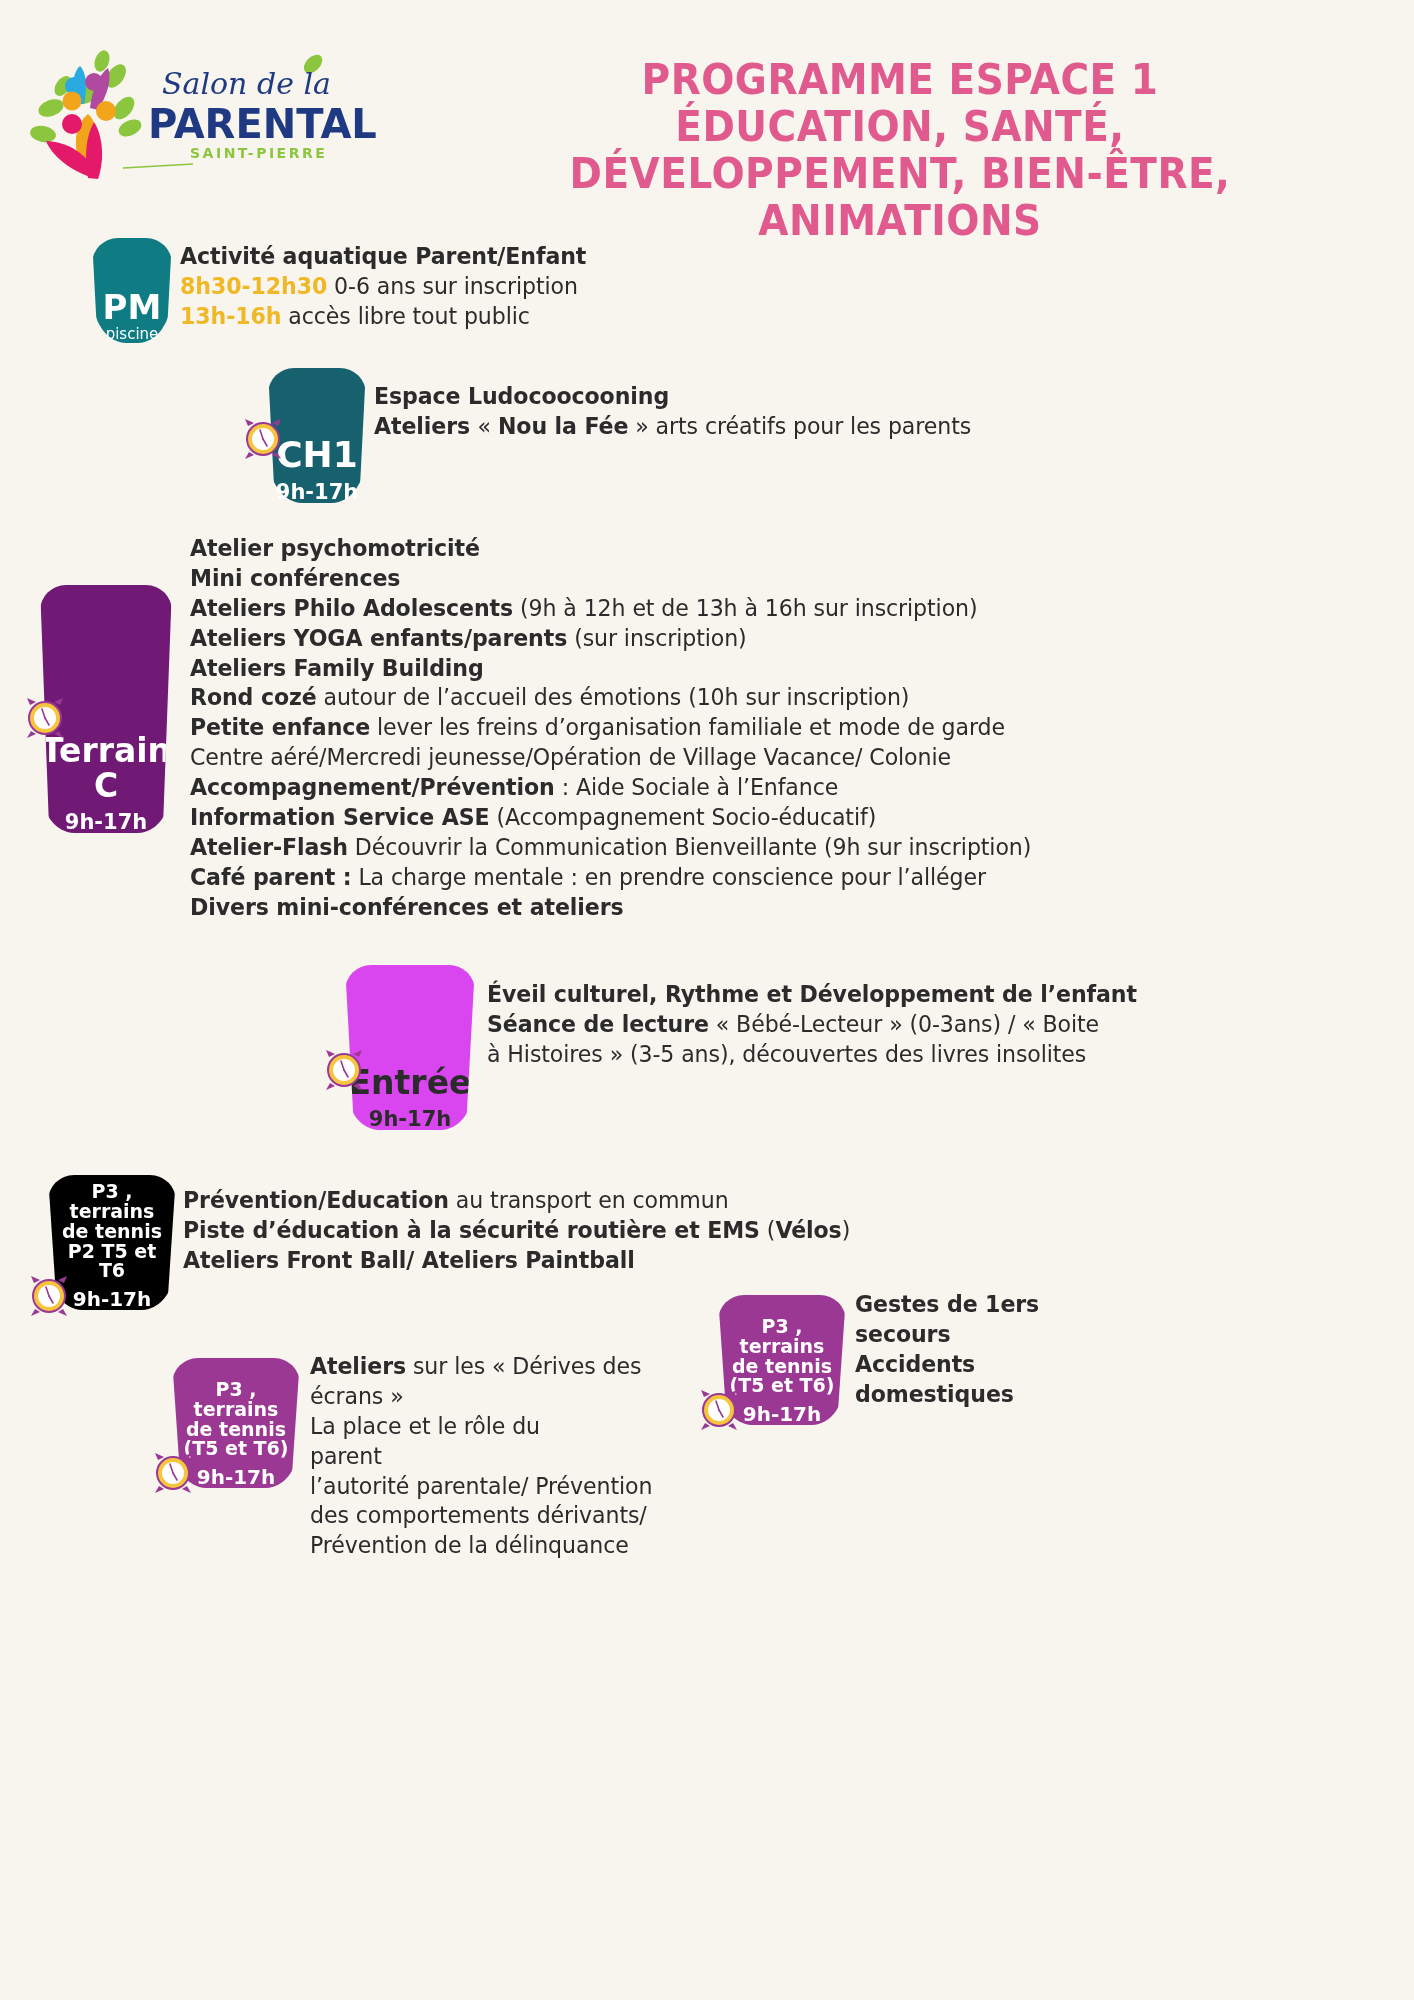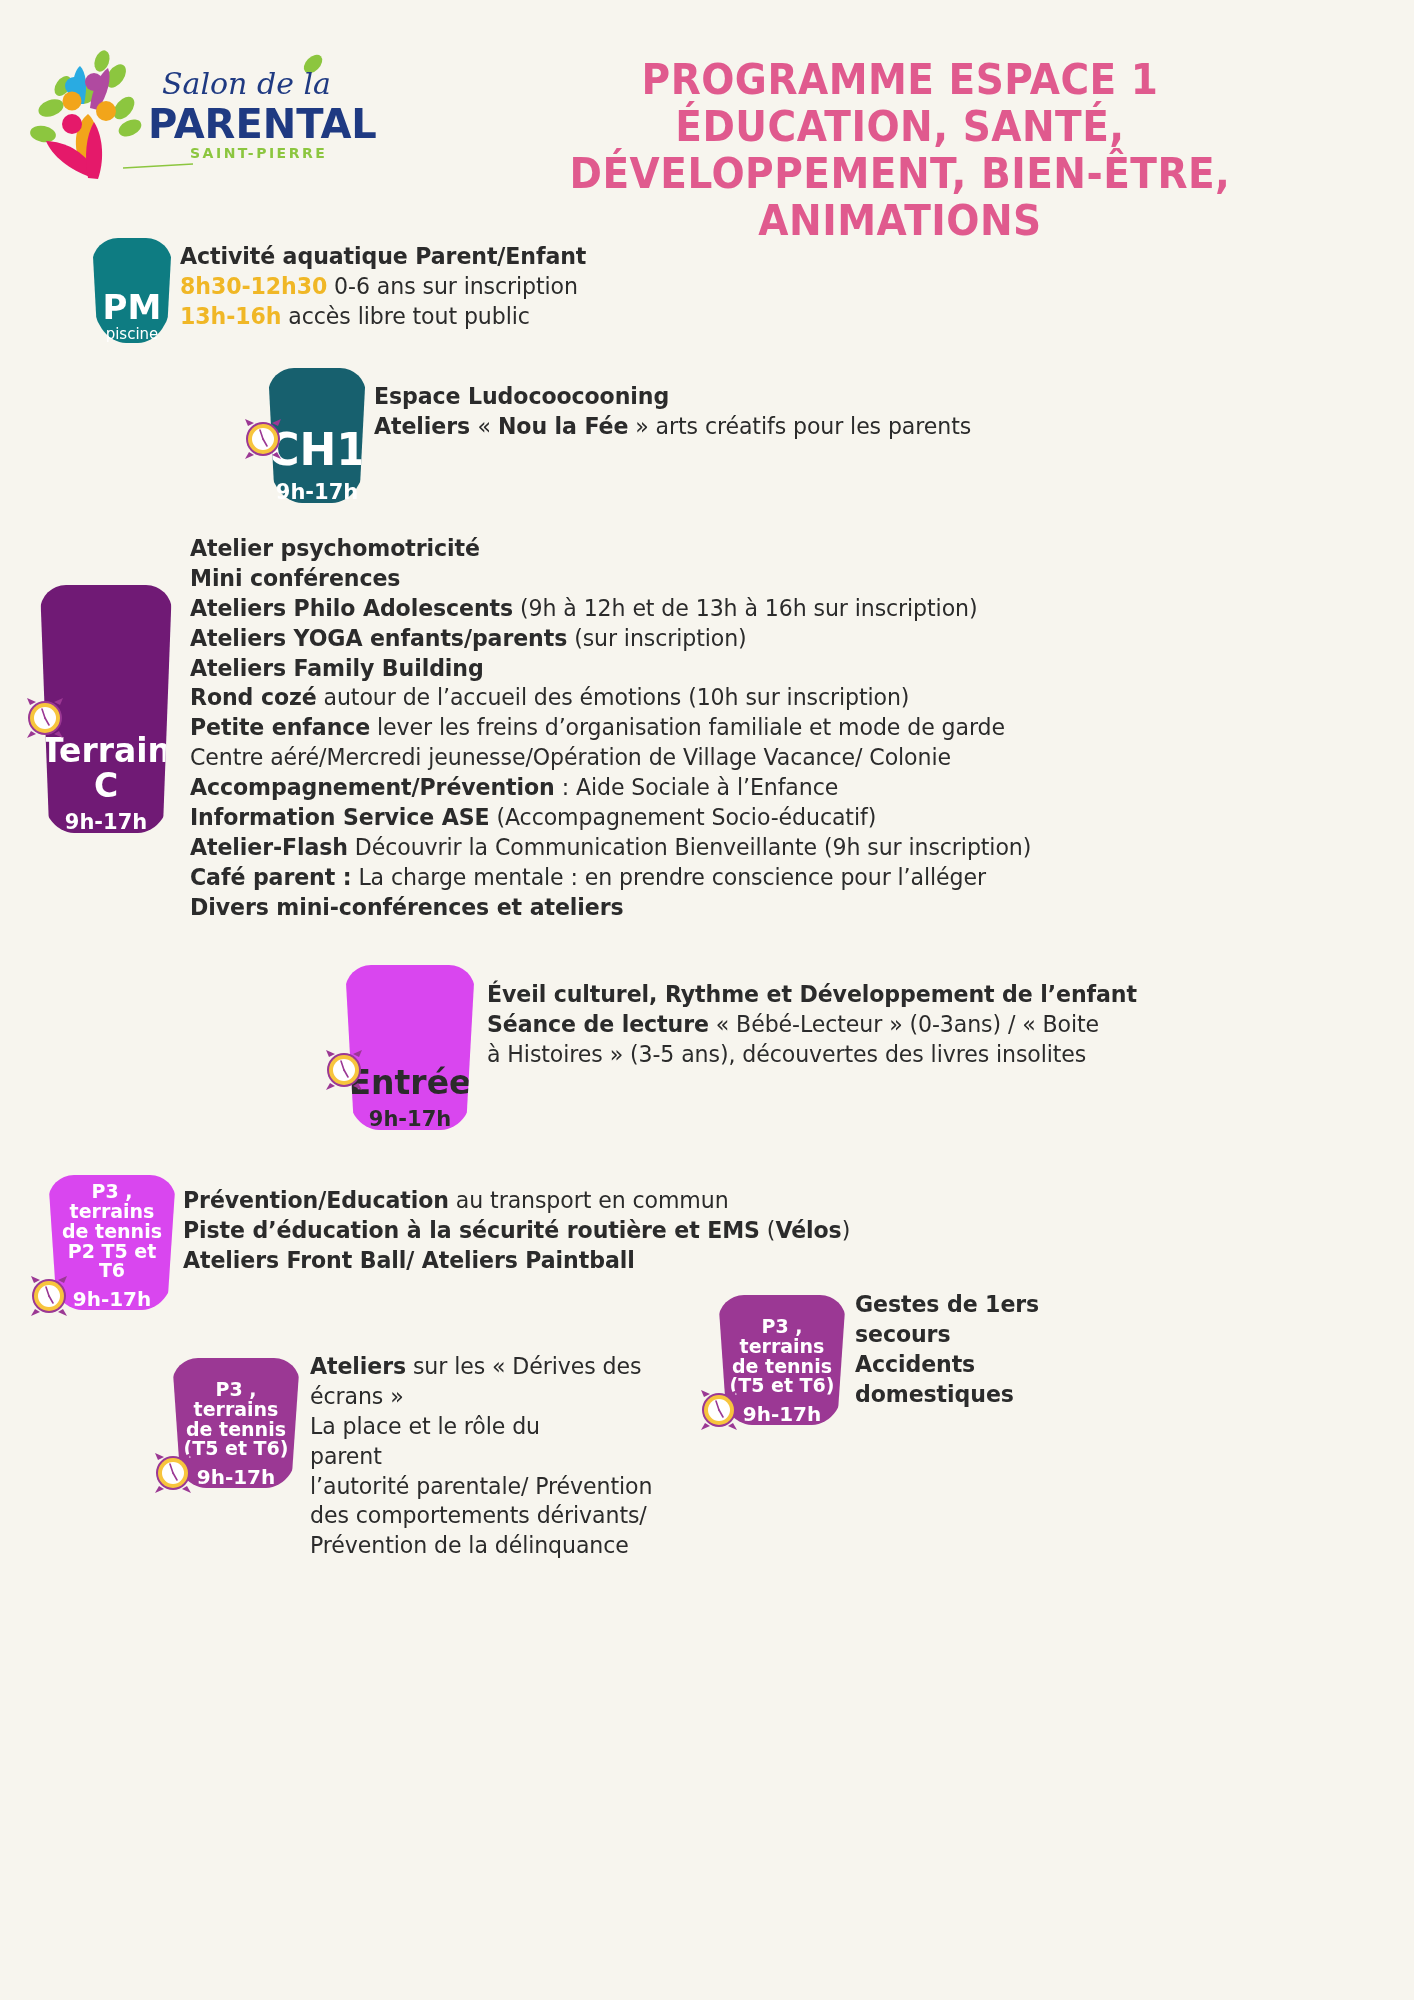--- a/index.html
+++ b/index.html
@@ -119,21 +119,21 @@
     <div class="badge tapered" style="left: 92px; top: 238px; width: 80px; height: 105px; background: rgb(14, 124, 130);">
       <span class="bname" style="font-size:34px;">PM</span>
       <span class="bsub" style="font-size:15px;">piscine</span>
     </div>
     <div class="txt cond" style="left: 180px; top: 242px; font-size: 23px;">
       <span class="ln"><b>Activité aquatique Parent/Enfant</b></span>
       <span class="ln"><span class="gold">8h30-12h30</span><span class="reg"> 0-6 ans sur inscription</span></span>
       <span class="ln"><span class="gold">13h-16h</span><span class="reg"> accès libre tout public</span></span>
     </div>
     <div class="badge tapered" style="left: 268px; top: 368px; width: 98px; height: 135px; background: rgb(23, 96, 110);">
-      <span class="bname" style="font-size:44px;">CH1</span>
+      <span class="bname" style="font-size:36px;">CH1</span>
       <span class="btime" style="font-size:21px;margin-top:8px;">9h-17h</span>
     </div>
     <div class="clock" style="left: 240px; top: 416px;">
       <svg width="46" height="46" viewBox="0 0 46 46">
     <path d="M8 10 L5 3 L14 7 Z" fill="#9B3894"></path>
     <path d="M38 10 L41 3 L32 7 Z" fill="#9B3894"></path>
     <path d="M9 36 L5 43 L14 39 Z" fill="#9B3894"></path>
     <path d="M37 36 L41 43 L32 39 Z" fill="#9B3894"></path>
     <circle cx="23" cy="23" r="17" fill="#9B3894"></circle>
     <circle cx="23" cy="23" r="15" fill="#F7C53D"></circle>
@@ -193,21 +193,21 @@
     <circle cx="23" cy="23" r="11" fill="#FFFFFF"></circle>
     <line x1="23" y1="23" x2="20" y2="14" stroke="#9B3894" stroke-width="1.6" stroke-linecap="round"></line>
     <line x1="23" y1="23" x2="27" y2="30" stroke="#9B3894" stroke-width="1.6" stroke-linecap="round"></line>
   </svg>
     </div>
     <div class="txt cond" style="left: 487px; top: 980px; font-size: 23px;">
       <span class="ln"><b>Éveil culturel, Rythme et Développement de l’enfant</b></span>
       <span class="ln"><b>Séance de lecture</b><span class="reg"> « Bébé-Lecteur » (0-3ans) / « Boite</span></span>
       <span class="ln"><span class="reg">à Histoires » (3-5 ans), découvertes des livres insolites</span></span>
     </div>
-    <div class="badge tapered" style="left: 48px; top: 1175px; width: 128px; height: 135px; background: #d946ef;">
+    <div class="badge tapered" style="left: 48px; top: 1175px; width: 128px; height: 135px; background: #000000;">
       <span class="bname" style="font-size:19px;padding:0 6px;">P3 , terrains de tennis P2 T5 et T6</span>
       <span class="btime" style="font-size:20px;margin-top:8px;">9h-17h</span>
     </div>
     <div class="clock" style="left: 26px; top: 1273px;">
       <svg width="46" height="46" viewBox="0 0 46 46">
     <path d="M8 10 L5 3 L14 7 Z" fill="#9B3894"></path>
     <path d="M38 10 L41 3 L32 7 Z" fill="#9B3894"></path>
     <path d="M9 36 L5 43 L14 39 Z" fill="#9B3894"></path>
     <path d="M37 36 L41 43 L32 39 Z" fill="#9B3894"></path>
     <circle cx="23" cy="23" r="17" fill="#9B3894"></circle>

